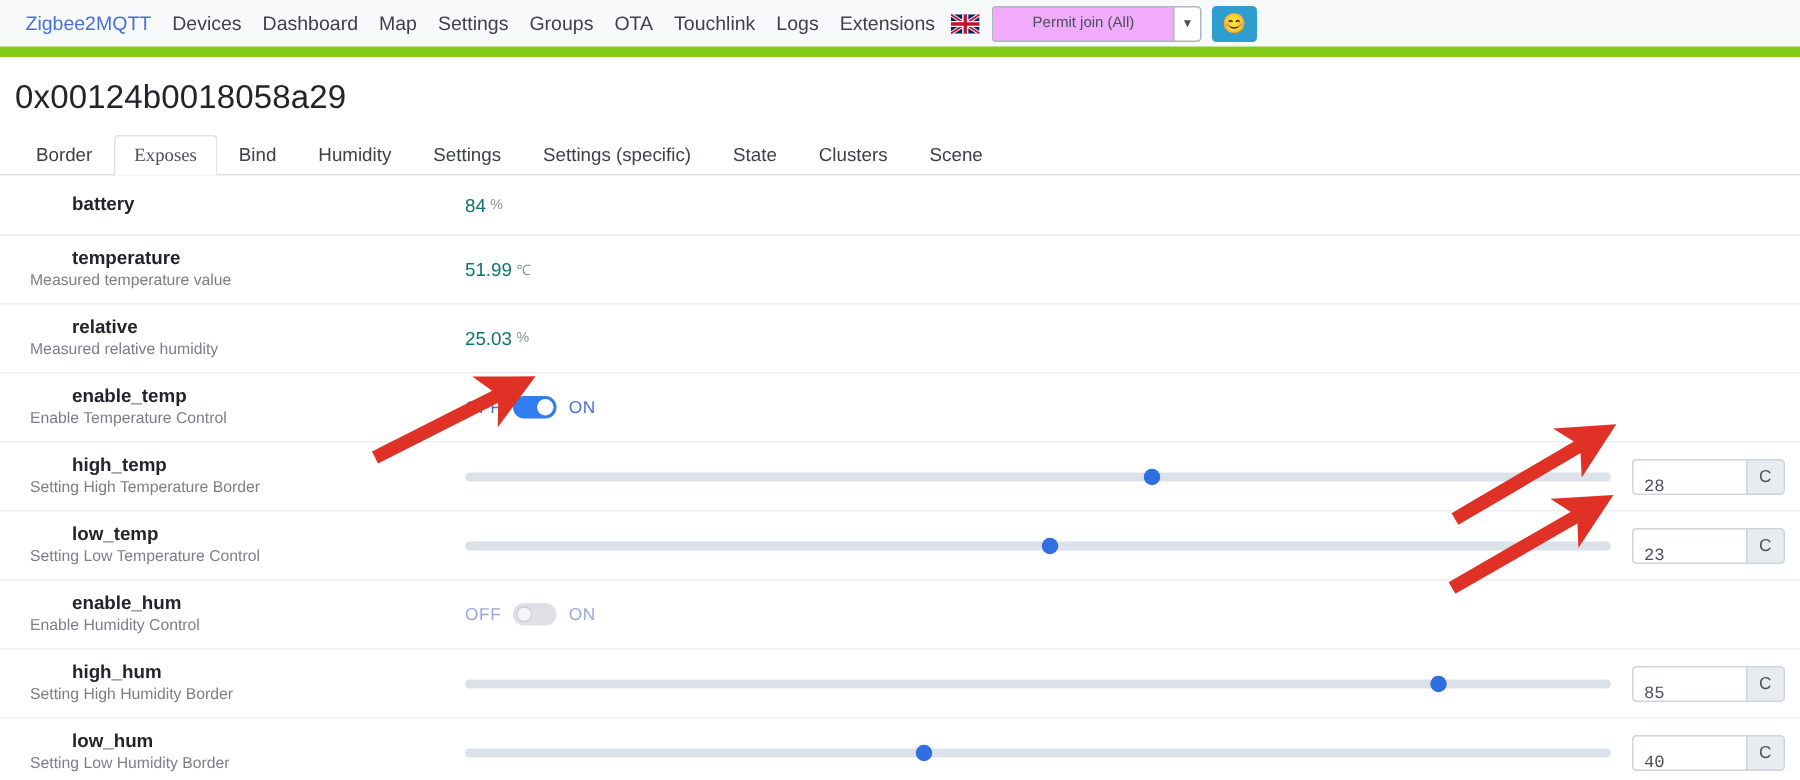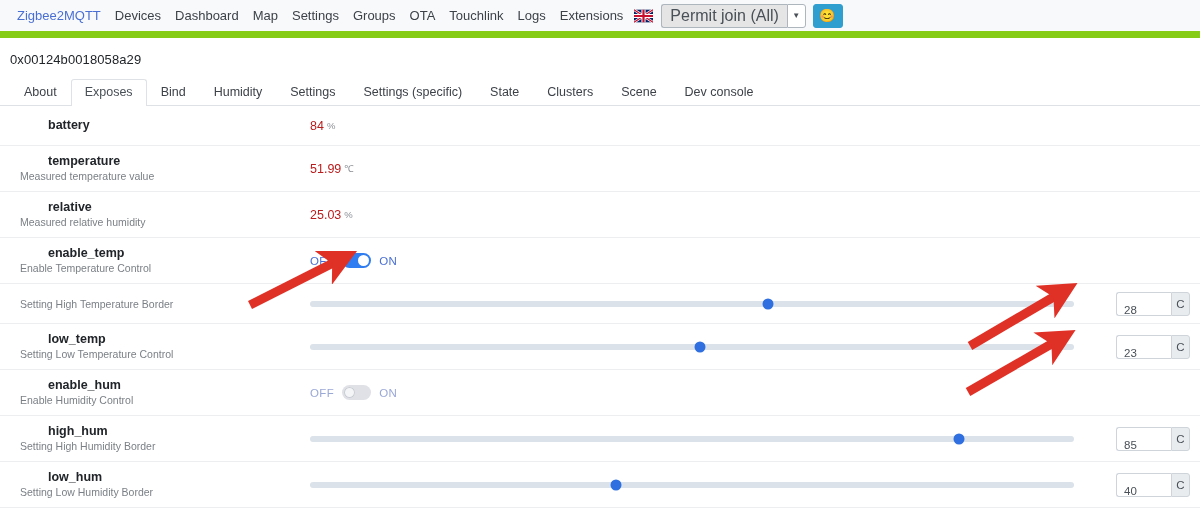--- a/index.html
+++ b/index.html
@@ -48,24 +48,24 @@
 
   .permit-group {
     display:flex;
     align-items:stretch;
     height:24px;
     margin-left:2px;
   }
   .permit-btn {
     border:1px solid #adb5bd;
     border-right:none;
-    background:#e5e5e5;
+    background:#f0abfc;
     color:#495057;
-    font-size:16px;
-    padding:0 8px;
+    font-size:10px;
+    padding:0 26px;
     display:flex; align-items:center;
     border-radius:3px 0 0 3px;
     white-space:nowrap;
     cursor:pointer;
   }
   .permit-caret {
     border:1px solid #adb5bd;
     background:#fff;
     width:19px;
     border-radius:0 3px 3px 0;
@@ -81,21 +81,21 @@
     border:1px solid #2f9fd0;
     border-radius:3px;
     display:flex; align-items:center; justify-content:center;
     font-size:13px;
     line-height:1;
     cursor:pointer;
   }
 
   
   #page-title {
-    font-size:13px;
+    font-size:22px;
     color:#212529;
     padding:14px 10px 0 10px;
     font-weight:400;
     letter-spacing:0.1px;
   }
 
   
   #tabs {
     display:flex;
     align-items:flex-end;
@@ -115,20 +115,21 @@
     border-radius:3px 3px 0 0;
     position:relative;
     top:1px;
     white-space:nowrap;
     line-height:15px;
   }
   .tab.active {
     background:#ffffff;
     border-color:#dee2e6 #dee2e6 #ffffff;
     color:#495057;
+    font-family:Liberation Serif, serif;
   }
 
   
   #exposes { padding:0; }
   .row {
     display:flex;
     align-items:center;
     border-bottom:1px solid #eceef0;
     padding:0 10px 0 20px;
     min-height:40px;
@@ -152,21 +153,21 @@
     line-height:13px;
     margin-top:1px;
   }
   .row-control {
     flex:1 1 auto;
     display:flex;
     align-items:center;
   }
 
   
-  .value-num { font-size:12.5px; color:#b91c1c; }
+  .value-num { font-size:12.5px; color:#0f766e; }
   .value-unit { font-size:9.5px; color:#8b9096; margin-left:3px; }
 
   
   .toggle-wrap { display:flex; align-items:center; gap:8px; }
   .toggle-text { font-size:11.5px; color:#4a6fd4; letter-spacing:.4px; }
   .toggle-text.dim { color:#9aa8d6; }
   .switch {
     width:29px; height:15px;
     border-radius:8px;
     position:relative;
@@ -215,27 +216,26 @@
     height:24px;
     flex:0 0 auto;
     width:102px;
   }
   .num-input {
     flex:1 1 auto;
     border:1px solid #ced4da;
     border-right:none;
     border-radius:3px 0 0 3px;
     background:#fff;
-    font-family:Liberation Sans, sans-serif;
+    font-family:Liberation Mono, monospace;
     font-size:11.5px;
     color:#495057;
     padding:13px 0 0 7px;
     outline:none;
     width:100%;
-    margin-left:28px;
   }
   .num-unit {
     border:1px solid #ced4da;
     background:#e9ecef;
     color:#495057;
     font-size:11.5px;
     border-radius:0 3px 3px 0;
     width:36px;
     display:flex; align-items:center; justify-content:center;
   }
@@ -275,30 +275,29 @@
     <div class="permit-btn">Permit join (All)</div>
     <div class="permit-caret">▼</div>
   </div>
 
   <div class="smiley-btn">😊</div>
 </div>
 
 <div id="page-title">0x00124b0018058a29</div>
 
 <div id="tabs">
-  <div class="tab">About</div>
+  <div class="tab">Border</div>
   <div class="tab active">Exposes</div>
   <div class="tab">Bind</div>
   <div class="tab">Humidity</div>
   <div class="tab">Settings</div>
   <div class="tab">Settings (specific)</div>
   <div class="tab">State</div>
   <div class="tab">Clusters</div>
   <div class="tab">Scene</div>
-  <div class="tab">Dev console</div>
 </div>
 
 <div id="exposes">
 
   <div class="row">
     <div class="row-label">
       <div class="label-name">battery</div>
     </div>
     <div class="row-control">
       <span class="value-num">84</span>
@@ -339,20 +338,21 @@
         <div class="switch on">
             <span class="knob"></span>
           </div>
         <span class="toggle-text">ON</span>
       </div>
     </div>
   </div>
 
   <div class="row">
     <div class="row-label">
+      <div class="label-name">high_temp</div>
       <div class="label-desc">Setting High Temperature Border</div>
     </div>
     <div class="row-control">
       <div class="slider-area">
         <div class="slider">
           <span class="thumb" style="left: 60%;"></span>
         </div>
       </div>
       <div class="num-group">
         <input class="num-input" type="text" value="28" style="">

